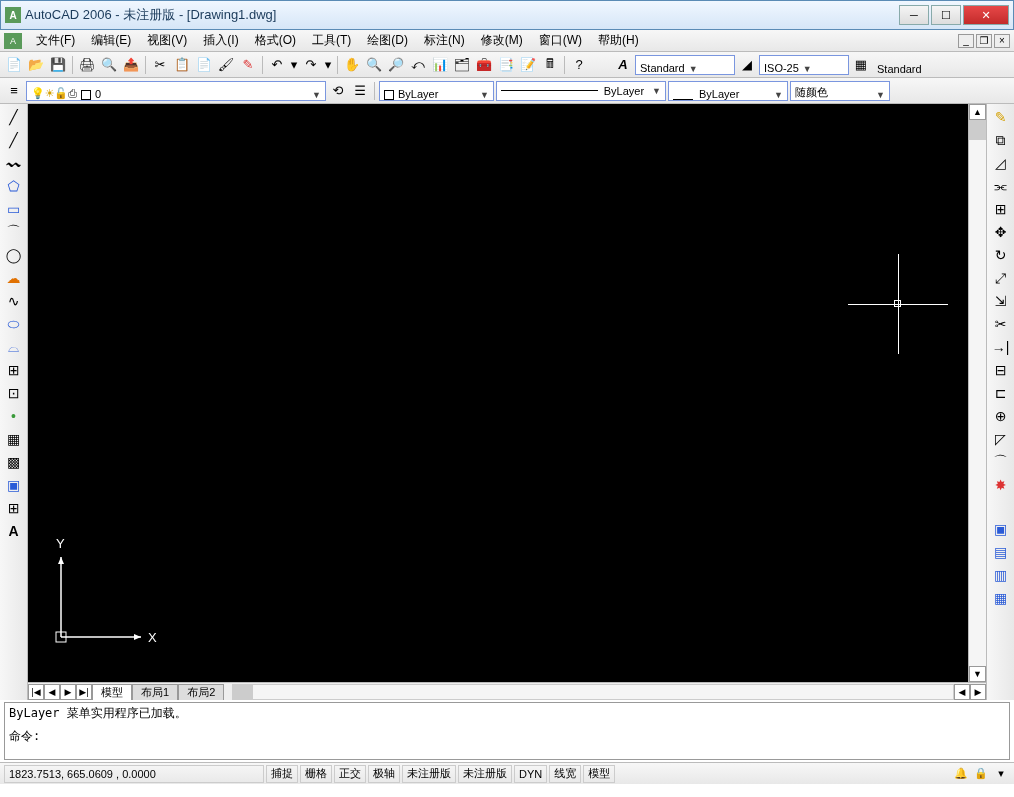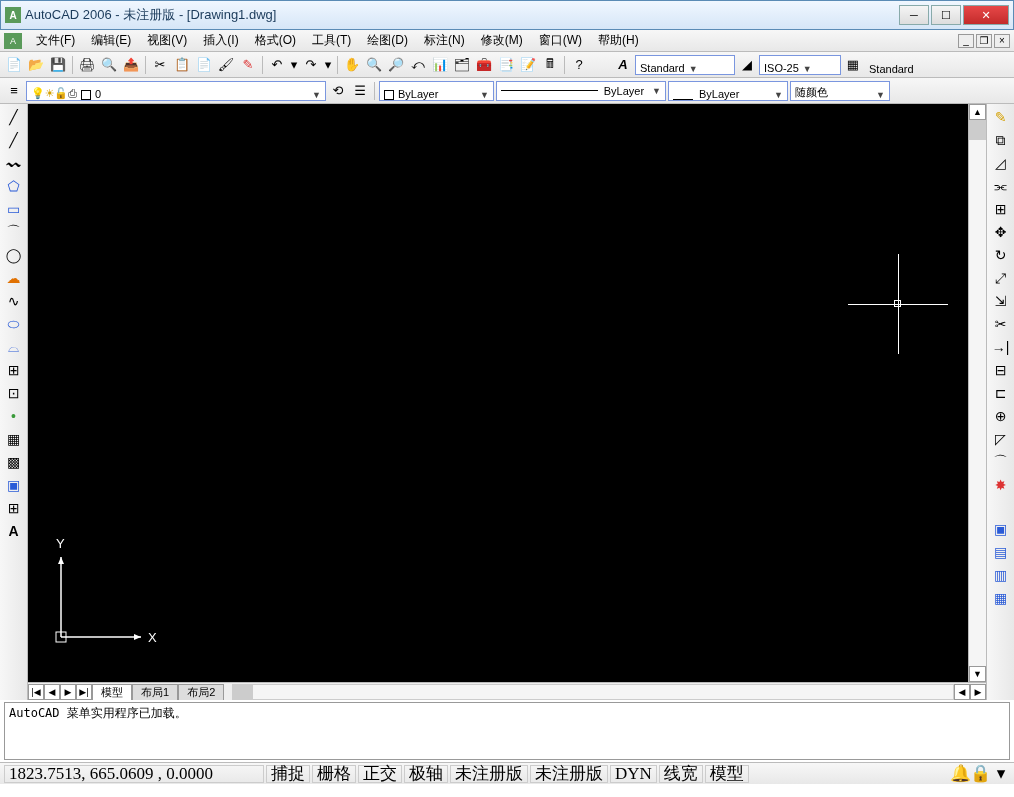--- a/index.html
+++ b/index.html
@@ -60,21 +60,21 @@
 .vscroll { width: 18px; background: #eee; border-left: 1px solid #bbb; display: flex; flex-direction: column; }
 .vscroll .nav-btn { height: 16px; border: 1px solid #999; background: #fff; font-size: 9px; display: flex; align-items: center; justify-content: center; cursor: pointer; }
 .vscroll .track { flex: 1; background: #f5f5f5; position: relative; }
 .vscroll .thumb { position: absolute; top: 0; width: 100%; height: 20px; background: #ccc; }
 
 
 .cmd-area { height: 58px; border: 1px solid #999; margin: 2px 4px; background: #fff; font-family: SimSun, monospace; font-size: 12px; padding: 2px 4px; overflow: hidden; }
 .cmd-area .line { white-space: pre; }
 
 
-.statusbar { height: 22px; background: linear-gradient(#f7f7f7,#e8e8e8); border-top: 1px solid #bbb; display: flex; align-items: center; padding: 0 4px; font-size: 17px; font-family: Liberation Serif, serif; }
+.statusbar { height: 22px; background: linear-gradient(#f7f7f7,#e8e8e8); border-top: 1px solid #bbb; display: flex; align-items: center; padding: 0 4px; font-size: 11px; }
 .statusbar .coords { width: 260px; border: 1px solid #ccc; height: 18px; display: flex; align-items: center; padding: 0 4px; }
 .statusbar .toggle { height: 18px; padding: 0 4px; border: 1px solid #ccc; margin-left: 2px; cursor: pointer; display: flex; align-items: center; }
 .statusbar .spacer { flex: 1; }
 .statusbar .tray-icon { width: 18px; height: 18px; margin-left: 2px; display: flex; align-items: center; justify-content: center; cursor: pointer; }
 
 .yellow { color: #d4a000; }
 .blue { color: #2a5bd7; }
 .red { color: #d33; }
 .green { color: #3a9a3a; }
 .orange { color: #e07000; }
@@ -142,21 +142,21 @@
   <div class="tool-btn">🖩</div>
   <div class="tool-sep"></div>
   <div class="tool-btn">?</div>
   <div style="width:20px"></div>
   <div class="tool-btn" style="font-style:italic;font-weight:bold">A</div>
   <div class="tool-dropdown" style="width:100px">
       <span>Standard</span>
       <span class="dd-arrow">▼</span>
     </div>
   <div class="tool-btn">◢</div>
-  <div class="tool-dropdown" style="width:82px">
+  <div class="tool-dropdown" style="width:90px">
       <span>ISO-25</span>
       <span class="dd-arrow">▼</span>
     </div>
   <div class="tool-btn">▦</div>
   <div class="tool-dropdown" style="flex:1;border:none;background:transparent">
       <span>Standard</span>
     </div>
 </div>
 
 <div class="toolbar-row layer-row">
@@ -282,21 +282,22 @@
     <div class="vtool-btn red">✸</div>
     <div style="height:20px"></div>
     <div class="vtool-btn blue">▣</div>
     <div class="vtool-btn blue">▤</div>
     <div class="vtool-btn blue">▥</div>
     <div class="vtool-btn blue">▦</div>
   </div>
 </div>
 
 <div class="cmd-area">
-  <div class="line">AutoCAD 菜单实用程序已加载。</div>
+  <div class="line">ByLayer 菜单实用程序已加载。</div>
+  <div class="line" style="margin-top:6px">命令:</div>
 </div>
 
 <div class="statusbar">
   <div class="coords">1823.7513, 665.0609 , 0.0000</div>
   <div class="toggle">捕捉</div>
   <div class="toggle">栅格</div>
   <div class="toggle">正交</div>
   <div class="toggle">极轴</div>
   <div class="toggle">未注册版</div>
   <div class="toggle">未注册版</div>

